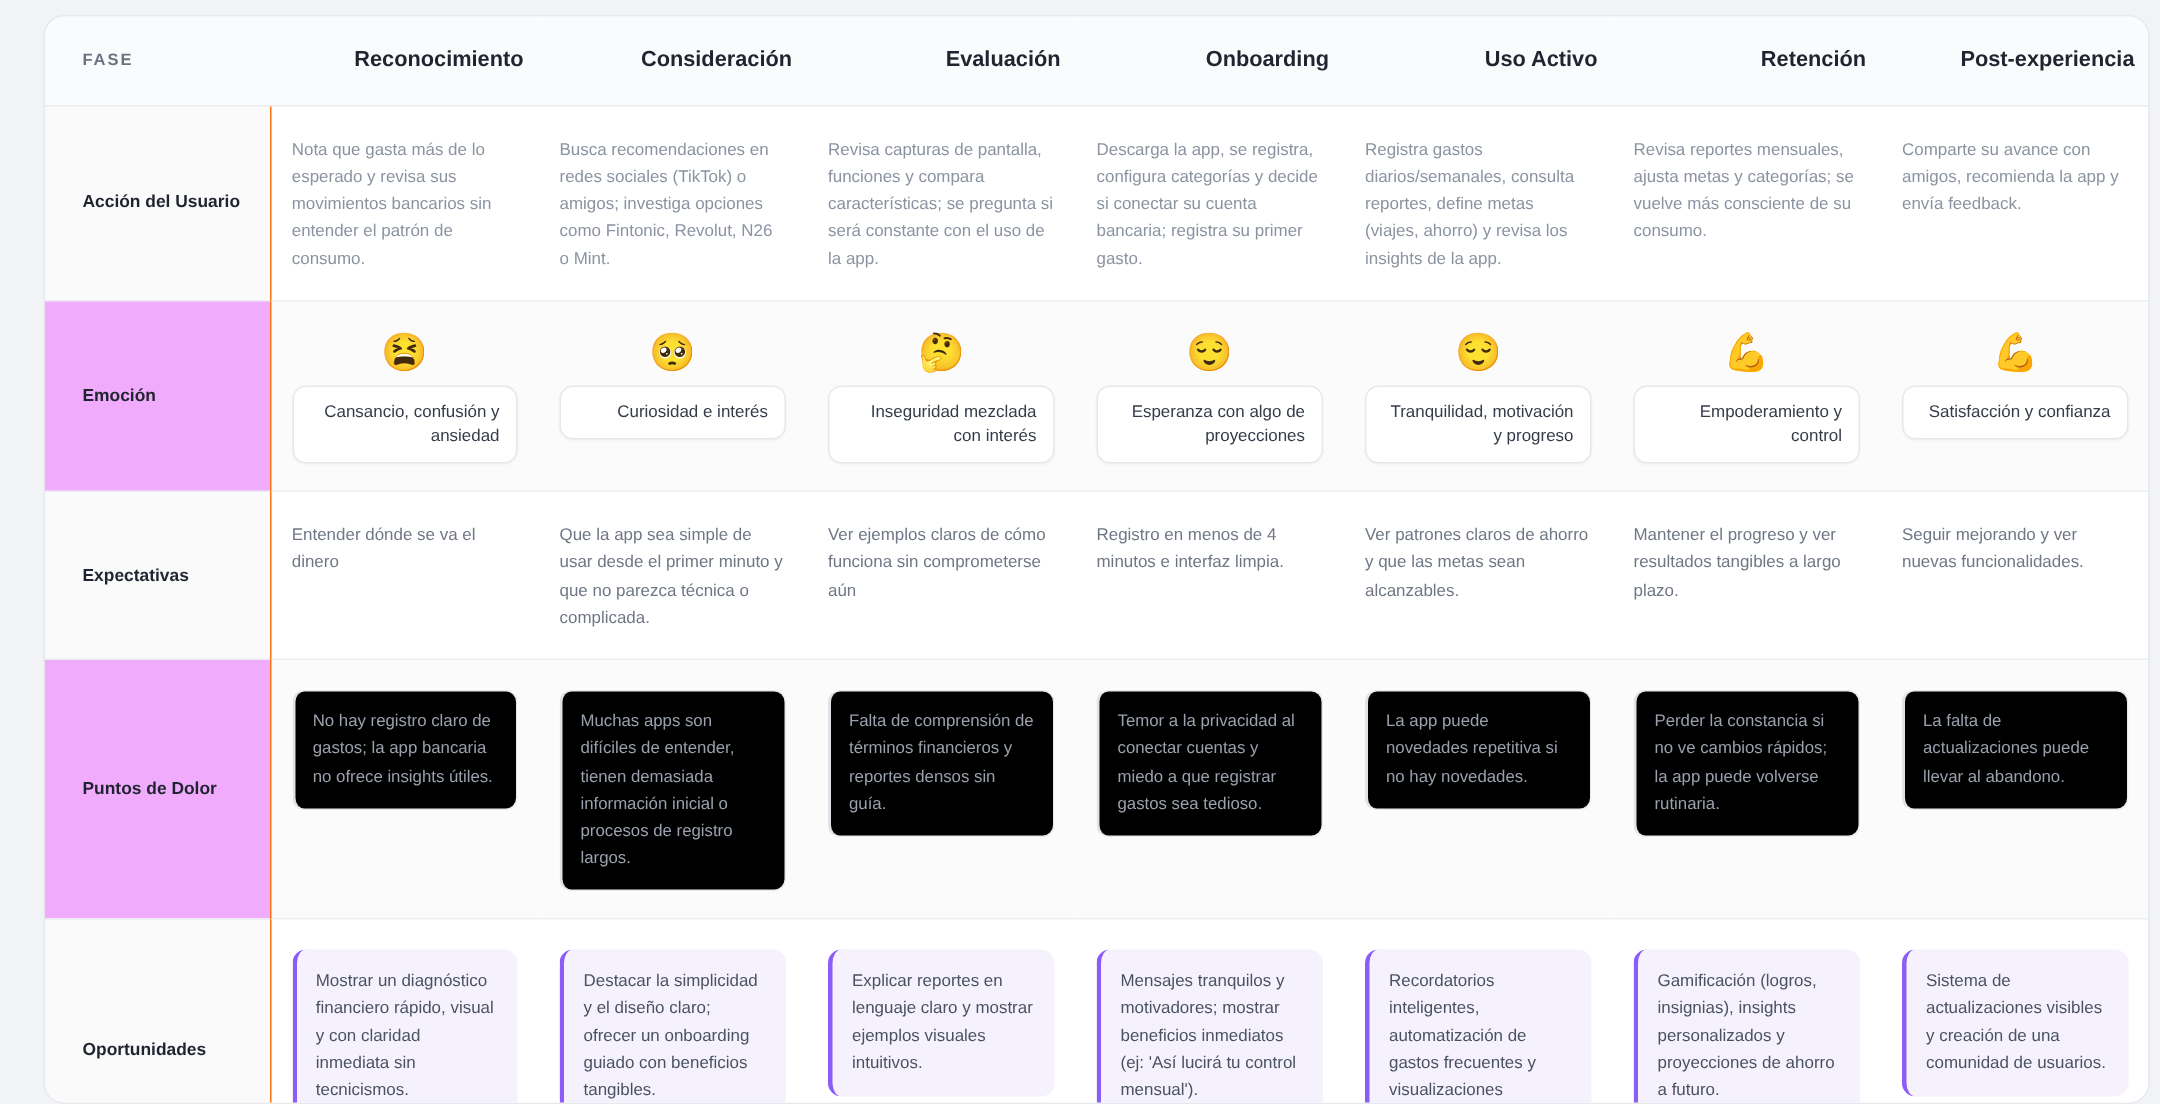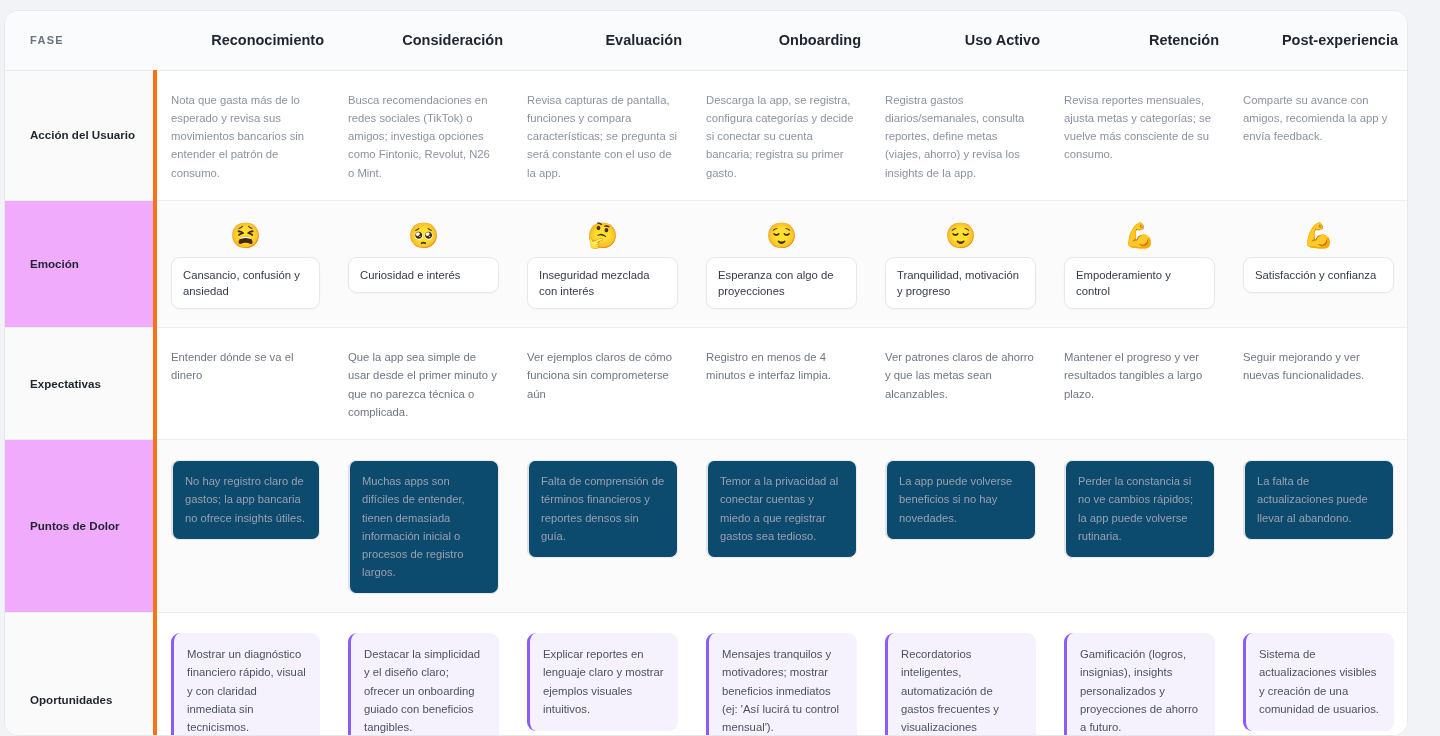--- a/index.html
+++ b/index.html
@@ -8,21 +8,21 @@
     width: 1440px;
     height: 736px;
     overflow: hidden;
     background: #f1f3f6;
     font-family: "Liberation Sans", sans-serif;
     -webkit-font-smoothing: antialiased;
   }
 
   .journey-board {
     position: absolute;
-    left: 4px;
+    left: 29px;
     top: 10px;
     width: 1404px;
     height: 726px;
     background: #ffffff;
     border: 1px solid #e6e8ec;
     border-radius: 14px;
     overflow: hidden;
   }
 
   table.journey-table {
@@ -56,21 +56,21 @@
     font-size: 14.5px;
     font-weight: bold;
     color: #1f2430;
     width: 179px;
   }
 
   
   td.row-label {
     width: 150px;
     background: #fafafa;
-    border-right: 4px solid #f97316;
+    border-right: 1px solid #f97316;
     padding-left: 25px;
     padding-right: 8px;
     font-size: 11.6px;
     font-weight: bold;
     color: #1f2430;
     vertical-align: middle;
     line-height: 1.35;
   }
 
   tbody tr { border-bottom: 1px solid #eceef1; }
@@ -121,33 +121,33 @@
     margin-bottom: 9px;
     display: block;
   }
 
   .emotion-chip {
     background: #ffffff;
     border: 1px solid #e6e8ec;
     border-radius: 9px;
     padding: 9px 11px;
     width: 100%;
-    text-align: left;
+    text-align: right;
     font-size: 11.3px;
     line-height: 1.42;
     color: #343b49;
     box-shadow: 0 1px 2px rgba(16,24,40,0.035);
   }
 
   
   .pain-card {
     border: 1px solid #e9ebef;
     border-left: 2px solid #dfe2e7;
     border-radius: 8px;
-    background: #0c4a6e;
+    background: #000000;
     padding: 11px 12px 12px 12px;
     font-size: 11.2px;
     line-height: 1.62;
     color: #9aa1ad;
   }
 
   
   .opp-card {
     border-radius: 9px;
     border-left: 3px solid #8b5cf6;
@@ -281,21 +281,21 @@
         <td class="cell">
             <div class="pain-card">Muchas apps son difíciles de entender, tienen demasiada información inicial o procesos de registro largos.</div>
           </td>
         <td class="cell">
             <div class="pain-card">Falta de comprensión de términos financieros y reportes densos sin guía.</div>
           </td>
         <td class="cell">
             <div class="pain-card">Temor a la privacidad al conectar cuentas y miedo a que registrar gastos sea tedioso.</div>
           </td>
         <td class="cell">
-            <div class="pain-card">La app puede volverse beneficios si no hay novedades.</div>
+            <div class="pain-card">La app puede novedades repetitiva si no hay novedades.</div>
           </td>
         <td class="cell">
             <div class="pain-card">Perder la constancia si no ve cambios rápidos; la app puede volverse rutinaria.</div>
           </td>
         <td class="cell">
             <div class="pain-card">La falta de actualizaciones puede llevar al abandono.</div>
           </td>
       </tr>
 
       <tr class="row-oport">

